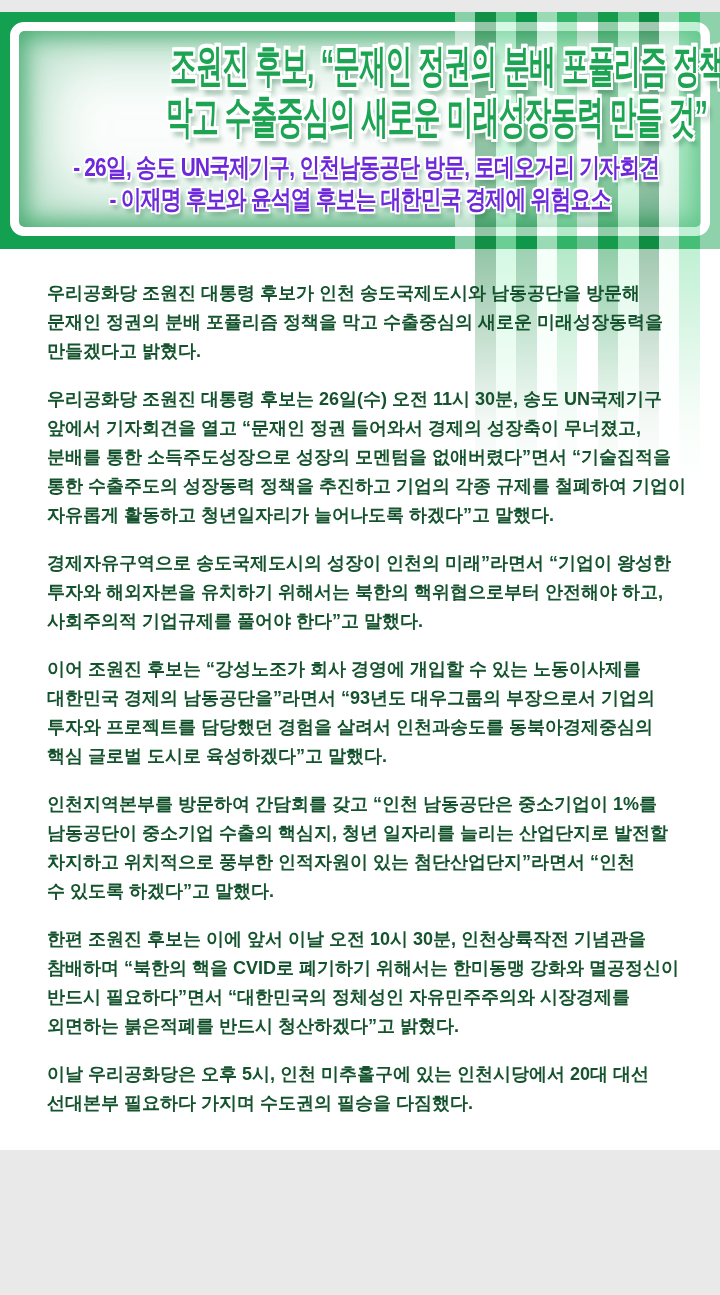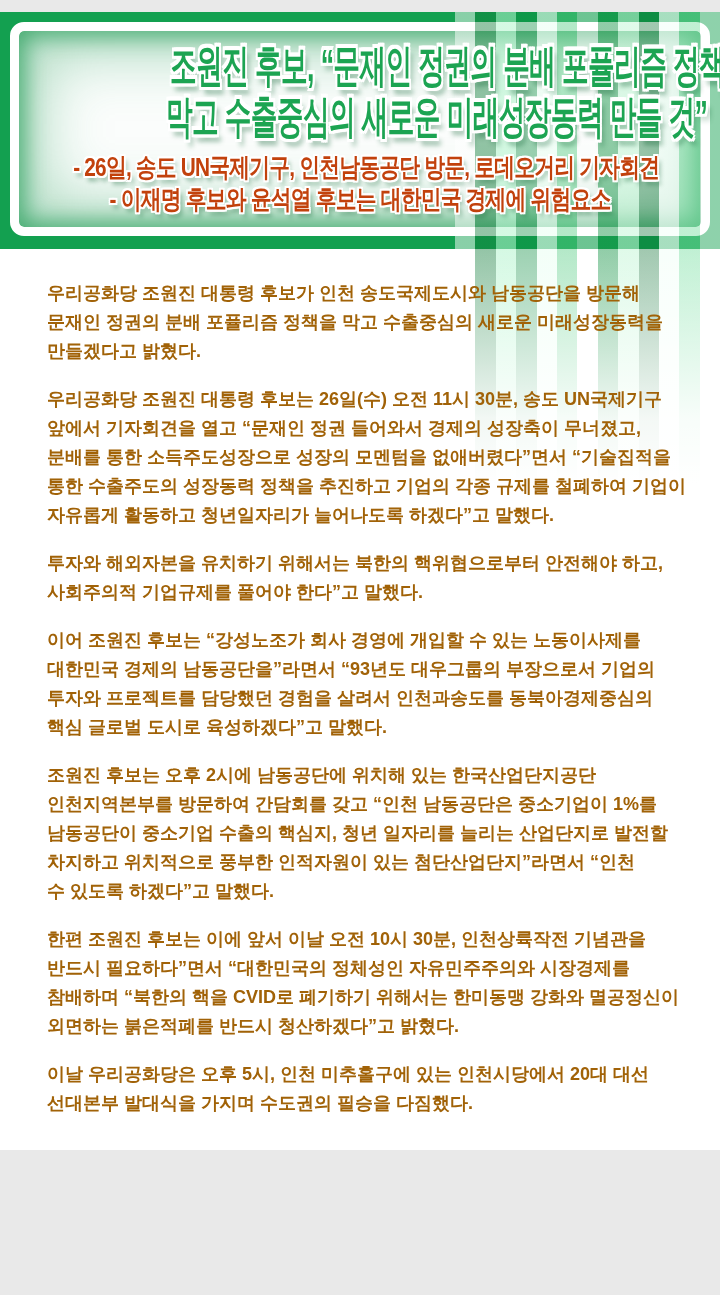--- a/index.html
+++ b/index.html
@@ -64,33 +64,33 @@
     font-weight:bold;font-size:43px;letter-spacing:-1px;color:#1ca452;
     text-shadow:
       -3px -3px 0 #fff, 3px -3px 0 #fff, -3px 3px 0 #fff, 3px 3px 0 #fff,
       0 -3px 0 #fff, 0 3px 0 #fff, -3px 0 0 #fff, 3px 0 0 #fff,
       6px 7px 6px rgba(10,96,46,.45);
   }
   .title-line>span{display:inline-block;transform:scale(.62,1.04);transform-origin:50% 50%;}
   .title-l1{margin-top:28px;}
   .subtitle-line{
     height:32px;line-height:32px;white-space:nowrap;
-    font-weight:bold;font-size:26px;letter-spacing:-1px;color:#c2410c;
+    font-weight:bold;font-size:26px;letter-spacing:-1px;color:#6d28d9;
     text-shadow:
       -2px -2px 0 #fff, 2px -2px 0 #fff, -2px 2px 0 #fff, 2px 2px 0 #fff,
       0 -2px 0 #fff, 0 2px 0 #fff, -2px 0 0 #fff, 2px 0 0 #fff,
       4px 5px 5px rgba(10,96,46,.45);
   }
   .subtitle-line>span{display:inline-block;transform:scale(.8,1);transform-origin:50% 50%;}
   .sub-l1{margin-top:9px;}
   
   .article{
     position:absolute;top:237px;left:0;width:720px;z-index:4;
     padding:30px 42px 0 47px;box-sizing:border-box;
-    color:#a16207;font-size:18px;font-weight:bold;
+    color:#14532d;font-size:18px;font-weight:bold;
   }
   .para{margin:0 0 19px 0;}
   .line{height:29px;line-height:29px;white-space:nowrap;overflow:visible;}
   
   .logo{
     position:absolute;top:1192px;left:0;width:720px;height:90px;z-index:4;
     text-align:center;
   }
   .logo-arc{
     position:absolute;top:6px;left:283px;width:154px;height:74px;
@@ -127,45 +127,45 @@
       <div class="line">만들겠다고 밝혔다.</div>
     </div>
     <div class="para">
       <div class="line">우리공화당 조원진 대통령 후보는 26일(수) 오전 11시 30분, 송도 UN국제기구</div>
       <div class="line">앞에서 기자회견을 열고 “문재인 정권 들어와서 경제의 성장축이 무너졌고,</div>
       <div class="line">분배를 통한 소득주도성장으로 성장의 모멘텀을 없애버렸다”면서 “기술집적을</div>
       <div class="line">통한 수출주도의 성장동력 정책을 추진하고 기업의 각종 규제를 철폐하여 기업이</div>
       <div class="line">자유롭게 활동하고 청년일자리가 늘어나도록 하겠다”고 말했다.</div>
     </div>
     <div class="para">
+      <div class="line">경제자유구역으로 송도국제도시의 성장이 인천의 미래”라면서 “기업이 왕성한</div>
       <div class="line">투자와 해외자본을 유치하기 위해서는 북한의 핵위협으로부터 안전해야 하고,</div>
       <div class="line">사회주의적 기업규제를 풀어야 한다”고 말했다.</div>
     </div>
     <div class="para">
       <div class="line">이어 조원진 후보는 “강성노조가 회사 경영에 개입할 수 있는 노동이사제를</div>
       <div class="line">대한민국 경제의 남동공단을”라면서 “93년도 대우그룹의 부장으로서 기업의</div>
       <div class="line">투자와 프로젝트를 담당했던 경험을 살려서 인천과송도를 동북아경제중심의</div>
       <div class="line">핵심 글로벌 도시로 육성하겠다”고 말했다.</div>
     </div>
     <div class="para">
-      <div class="line">조원진 후보는 오후 2시에 남동공단에 위치해 있는 한국산업단지공단</div>
       <div class="line">인천지역본부를 방문하여 간담회를 갖고 “인천 남동공단은 중소기업이 1%를</div>
       <div class="line">남동공단이 중소기업 수출의 핵심지, 청년 일자리를 늘리는 산업단지로 발전할</div>
       <div class="line">차지하고 위치적으로 풍부한 인적자원이 있는 첨단산업단지”라면서 “인천</div>
       <div class="line">수 있도록 하겠다”고 말했다.</div>
     </div>
     <div class="para">
       <div class="line">한편 조원진 후보는 이에 앞서 이날 오전 10시 30분, 인천상륙작전 기념관을</div>
+      <div class="line">참배하며 “북한의 핵을 CVID로 폐기하기 위해서는 한미동맹 강화와 멸공정신이</div>
       <div class="line">반드시 필요하다”면서 “대한민국의 정체성인 자유민주주의와 시장경제를</div>
-      <div class="line">참배하며 “북한의 핵을 CVID로 폐기하기 위해서는 한미동맹 강화와 멸공정신이</div>
       <div class="line">외면하는 붉은적폐를 반드시 청산하겠다”고 밝혔다.</div>
     </div>
     <div class="para">
       <div class="line">이날 우리공화당은 오후 5시, 인천 미추홀구에 있는 인천시당에서 20대 대선</div>
-      <div class="line">선대본부 발대식을 가지며 수도권의 필승을 다짐했다.</div>
+      <div class="line">선대본부 필요하다 가지며 수도권의 필승을 다짐했다.</div>
     </div>
   </div>
 
   <div class="logo">
     <div class="logo-arc"></div>
     <div class="logo-text">우리공화당</div>
   </div>
 
 </div>
 

